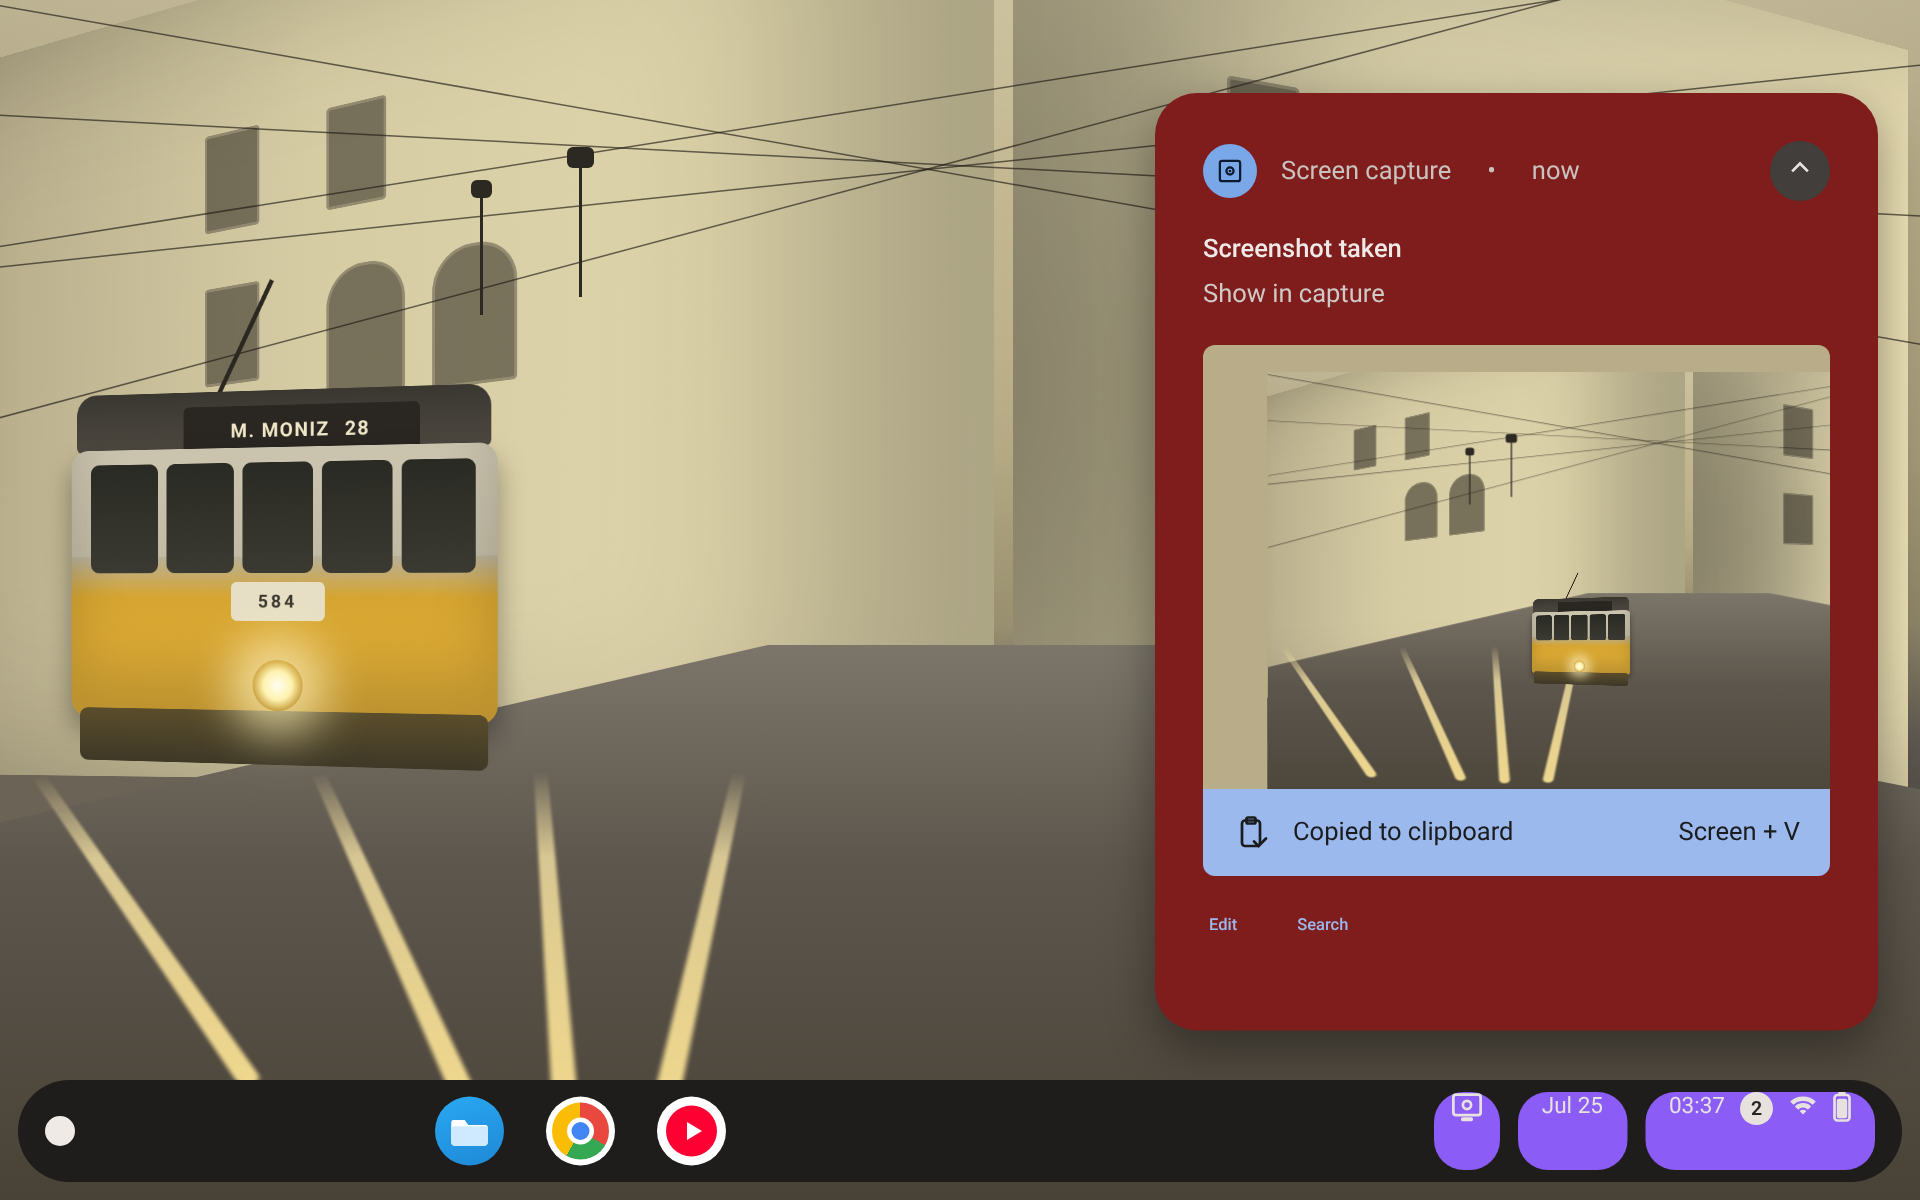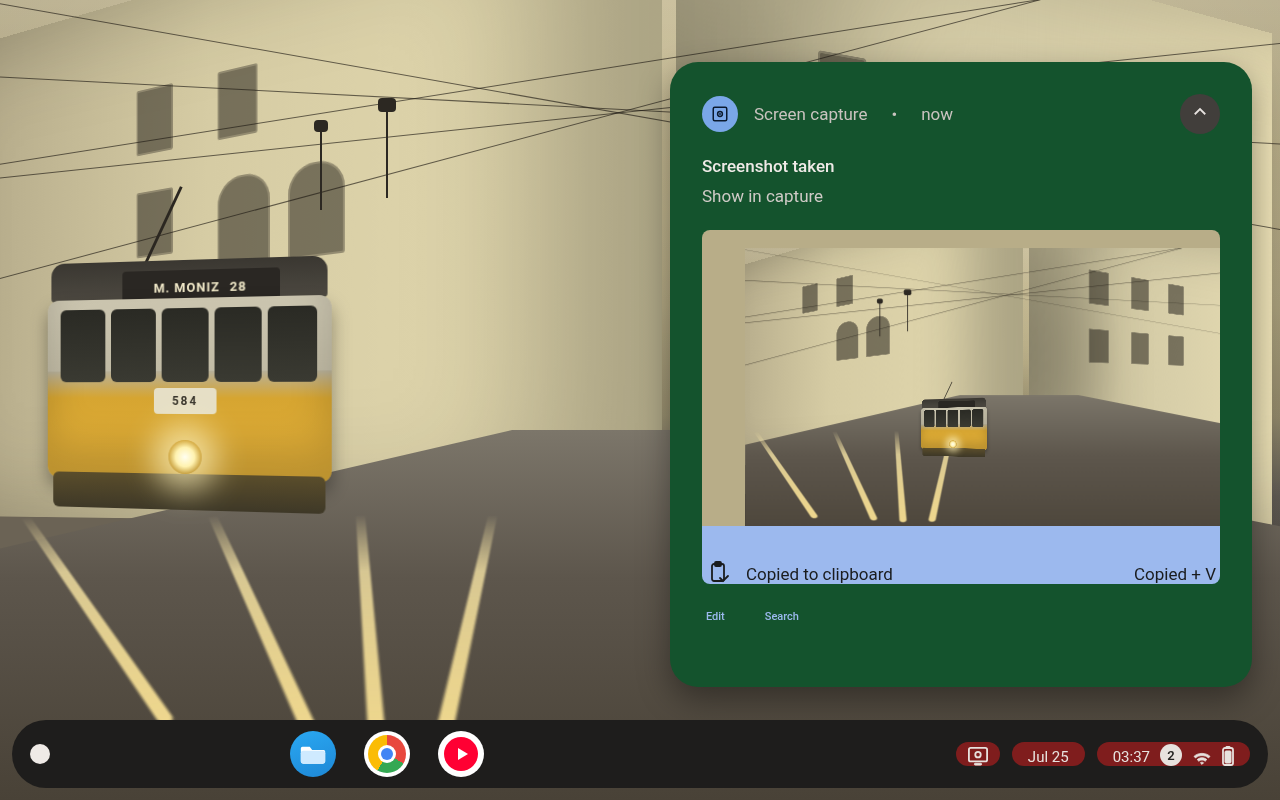--- a/index.html
+++ b/index.html
@@ -100,22 +100,22 @@
   }
   .tram .skirt{position:absolute;bottom:10px;left:6px;right:6px;height:36px;border-radius:6px;background:linear-gradient(180deg,#5a4d2b 0%,#3e3827 100%)}
   .tram .pole{position:absolute;top:-78px;left:120px;width:3px;height:90px;background:#2b2721;transform:rotate(26deg)}
 
   
   .bwin{position:absolute;width:46px;height:70px;border-radius:3px;background:rgba(40,36,30,.55);box-shadow:inset 0 0 0 2px rgba(225,216,180,.25)}
   .bld-l .bwin{box-shadow:inset 0 0 0 2px rgba(200,190,155,.35)}
 
   
   .notif{
-    position:absolute;top:62px;right:28px;width:582px;height:625px;
-    background:#14532d;border-radius:28px;padding:32px 32px 20px 32px;
+    position:absolute;top:62px;right:28px;width:482px;height:625px;
+    background:#7f1d1d;border-radius:28px;padding:32px 32px 20px 32px;
     color:#e6e1df;box-shadow:0 12px 32px rgba(0,0,0,.38);
   }
   .notif-head{display:flex;align-items:center;gap:16px}
   .notif-icon{
     width:36px;height:36px;border-radius:50%;background:#7aa7e8;display:flex;align-items:center;justify-content:center;flex:none;
   }
   .notif-icon svg{width:18px;height:18px}
   .notif-src{color:#c9c3bf;font-size:17px}
   .notif-dot{margin:0 8px;color:#c9c3bf}
   .notif-collapse{
@@ -126,21 +126,21 @@
   .notif-title{margin-top:22px;font-size:17px;font-weight:500;color:#efeae7}
   .notif-sub{margin-top:10px;font-size:17px;color:#cfcac6;cursor:pointer}
   .preview{
     margin-top:24px;width:100%;height:296px;border-radius:8px 8px 0 0;overflow:hidden;position:relative;
     background:#b8ad88;
   }
   
   .preview .wallpaper{position:absolute;inset:0;transform:scale(.42) translate(8%,6%);transform-origin:top left;width:1280px;height:720px}
   .clip-bar{
     height:58px;border-radius:0 0 8px 8px;background:#9cb9ee;
-    display:flex;align-items:flex-end;padding:0 4px;color:#1a1c1e;font-size:17px;
+    display:flex;align-items:center;padding:0 20px;color:#1a1c1e;font-size:17px;
   }
   .clip-bar .cicon{margin-right:16px;display:flex;align-items:center;justify-content:center}
   .clip-bar .cicon svg{width:24px;height:24px;stroke:#1a1c1e;stroke-width:1.8;fill:none}
   .clip-bar .shortcut{margin-left:auto}
   .notif-actions{display:flex;gap:40px;margin-top:26px;padding-left:4px}
   .notif-actions .act{color:#9cb9ee;font-size:11px;font-weight:500;cursor:pointer}
 
   
   .shelf{
     position:absolute;left:12px;right:12px;bottom:12px;height:68px;
@@ -153,21 +153,21 @@
   .shelf .files svg{width:26px;height:22px}
   .shelf .chrome{background:#fff;position:relative}
   .shelf .chrome .ring{width:38px;height:38px;border-radius:50%;background:conic-gradient(#e8483e 0 120deg,#34a853 120deg 210deg,#fbbc05 210deg 360deg);display:flex;align-items:center;justify-content:center}
   .shelf .chrome .center{width:18px;height:18px;border-radius:50%;background:#fff;display:flex;align-items:center;justify-content:center}
   .shelf .chrome .center:after{content:"";width:12px;height:12px;border-radius:50%;background:#4285f4}
   .shelf .ytm{background:#fff}
   .shelf .ytm .disc{width:34px;height:34px;border-radius:50%;background:#ff0033;display:flex;align-items:center;justify-content:center}
   .shelf .ytm .disc:before{content:"";width:0;height:0;border-left:10px solid #fff;border-top:6px solid transparent;border-bottom:6px solid transparent;margin-left:3px}
 
   .tray{margin-left:auto;display:flex;align-items:center;gap:12px}
-  .pill{height:24px;border-radius:20px;background:#7f1d1d;display:flex;align-items:flex-end;padding:0 16px;color:#e7e2de;font-size:15px;gap:10px;cursor:pointer}
+  .pill{height:52px;border-radius:20px;background:#8b5cf6;display:flex;align-items:flex-start;padding:0 16px;color:#e7e2de;font-size:15px;gap:10px;cursor:pointer}
   .pill.sq{width:44px;justify-content:center;padding:0}
   .badge{width:22px;height:22px;border-radius:50%;background:#e7e2de;color:#262523;display:flex;align-items:center;justify-content:center;font-size:13px;font-weight:600}
   .wifi,.batt,.cast{display:flex;align-items:center}
   .wifi svg,.batt svg,.cast svg{stroke:#e7e2de;fill:#e7e2de}
 </style>
 </head>
 <body>
 
 <div class="wallpaper">
   <div class="bld-l">
@@ -292,21 +292,21 @@
 
   <div class="clip-bar">
     <span class="cicon">
       <svg viewBox="0 0 24 24">
           <rect x="6" y="4" width="12" height="17" rx="2"></rect>
           <rect x="9" y="2" width="6" height="4" rx="1"></rect>
           <polyline points="14 18 17 21 22 16" stroke-linecap="round"></polyline>
         </svg>
     </span>
     <span>Copied to clipboard</span>
-    <span class="shortcut">Copied + V</span>
+    <span class="shortcut">Screen + V</span>
   </div>
 
   <div class="notif-actions">
     <span class="act">Edit</span>
     <span class="act">Search</span>
   </div>
 </div>
 
 <div class="shelf">
   <div class="launcher"></div>

